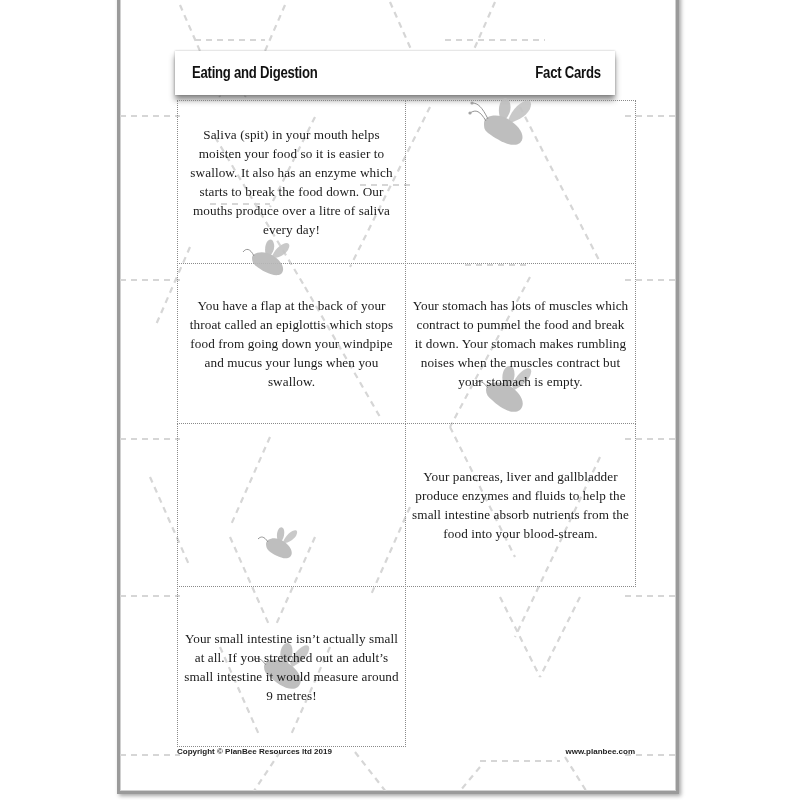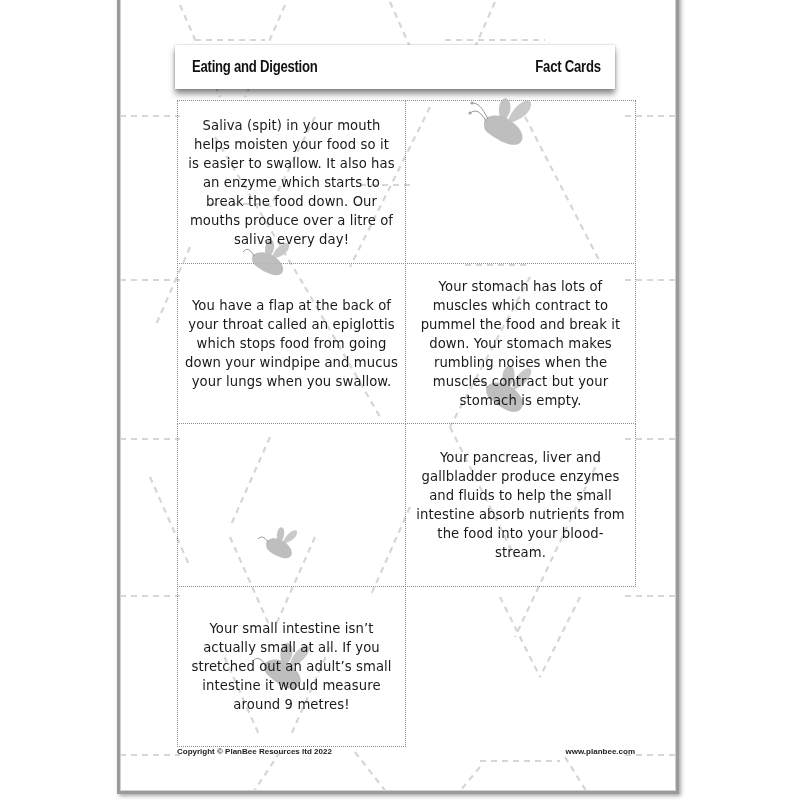--- a/index.html
+++ b/index.html
@@ -10,21 +10,21 @@
   .page {
     position: absolute; left: 117px; top: -6px; width: 562px; height: 800px;
     background: #ffffff;
     border: 3px solid #9a9a9a;
     box-shadow: inset 0 0 0 1px #d0d0d0, 2px 2px 4px rgba(0,0,0,0.35);
     box-sizing: border-box;
     overflow: hidden;
   }
   .honeycomb { position: absolute; left: 0; top: 0; width: 562px; height: 800px; }
   .banner {
-    position: absolute; left: 55px; top: 48px; width: 440px; height: 44px;
+    position: absolute; left: 55px; top: 54px; width: 440px; height: 44px;
     background: #ffffff;
     box-shadow: 0 5px 6px rgba(0,0,0,0.45), 0 0 2px rgba(0,0,0,0.25);
     display: flex; align-items: center; justify-content: space-between;
     padding: 0 14px 0 17px; box-sizing: border-box;
     font-family: "Liberation Sans", sans-serif; font-weight: bold; font-size: 16px;
     color: #111; letter-spacing: -0.3px;
   }
   .banner span { transform: scaleX(0.82); display: inline-block; }
   .banner .left { transform-origin: left center; }
   .banner .right { transform-origin: right center; }
@@ -33,20 +33,21 @@
     display: grid; grid-template-columns: 228px 230px; grid-template-rows: 163px 160px 163px 160px;
   }
   .card {
     border: 1px dotted #8a8a8a; margin: 0 -1px -1px 0;
     display: flex; align-items: center; justify-content: center; text-align: center;
     position: relative; padding: 0 6px; box-sizing: border-box;
   }
   .card p {
     margin: 0; font-size: 13.2px; line-height: 19px; color: #1a1a1a; position: relative; z-index: 2;
     letter-spacing: 0.1px;
+    font-family: Liberation Serif, serif;
   }
   .bee { position: absolute; z-index: 1; opacity: 0.9; }
   .footer {
     position: absolute; left: 57px; top: 750px; width: 458px; height: 14px;
     display: flex; justify-content: space-between; font-family: "Liberation Sans", sans-serif;
     font-weight: bold; font-size: 8px; color: #222;
   }
 </style>
 </head>
 <body>
@@ -158,16 +159,16 @@
         <path d="M30 24 C24 8 36 -2 40 8 C42 16 38 22 34 26Z" fill="#bdbdbd"></path>
         <path d="M38 24 C44 6 62 0 56 14 C52 22 44 26 40 28Z" fill="#c4c4c4"></path>
         <path d="M12 28 C12 20 26 18 36 24 C48 32 52 42 46 48 C38 54 24 44 18 38 C14 35 12 32 12 28Z" fill="#b8b8b8"></path>
         <path d="M14 26 C8 18 4 18 1 22" stroke="#888" stroke-width="1" fill="none"></path>
       </svg>
       <p>Your small intestine isn’t actually small at all. If you stretched out an adult’s small intestine it would measure around 9 metres!</p>
     </div>
   </div>
 
   <div class="footer">
-    <span>Copyright © PlanBee Resources ltd 2022</span>
+    <span>Copyright © PlanBee Resources ltd 2019</span>
     <span>www.planbee.com</span>
   </div>
 </div>
 
 </body></html>

